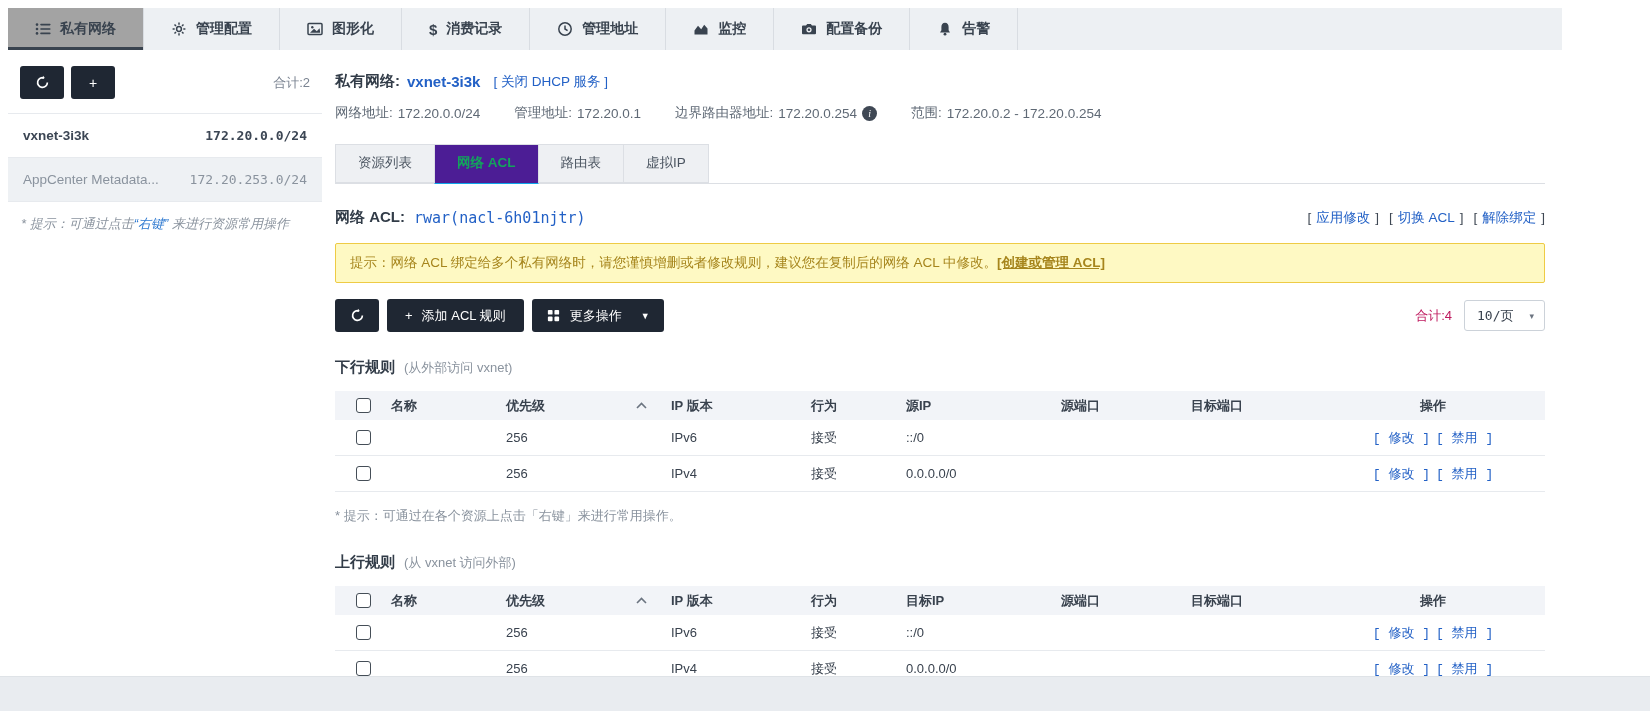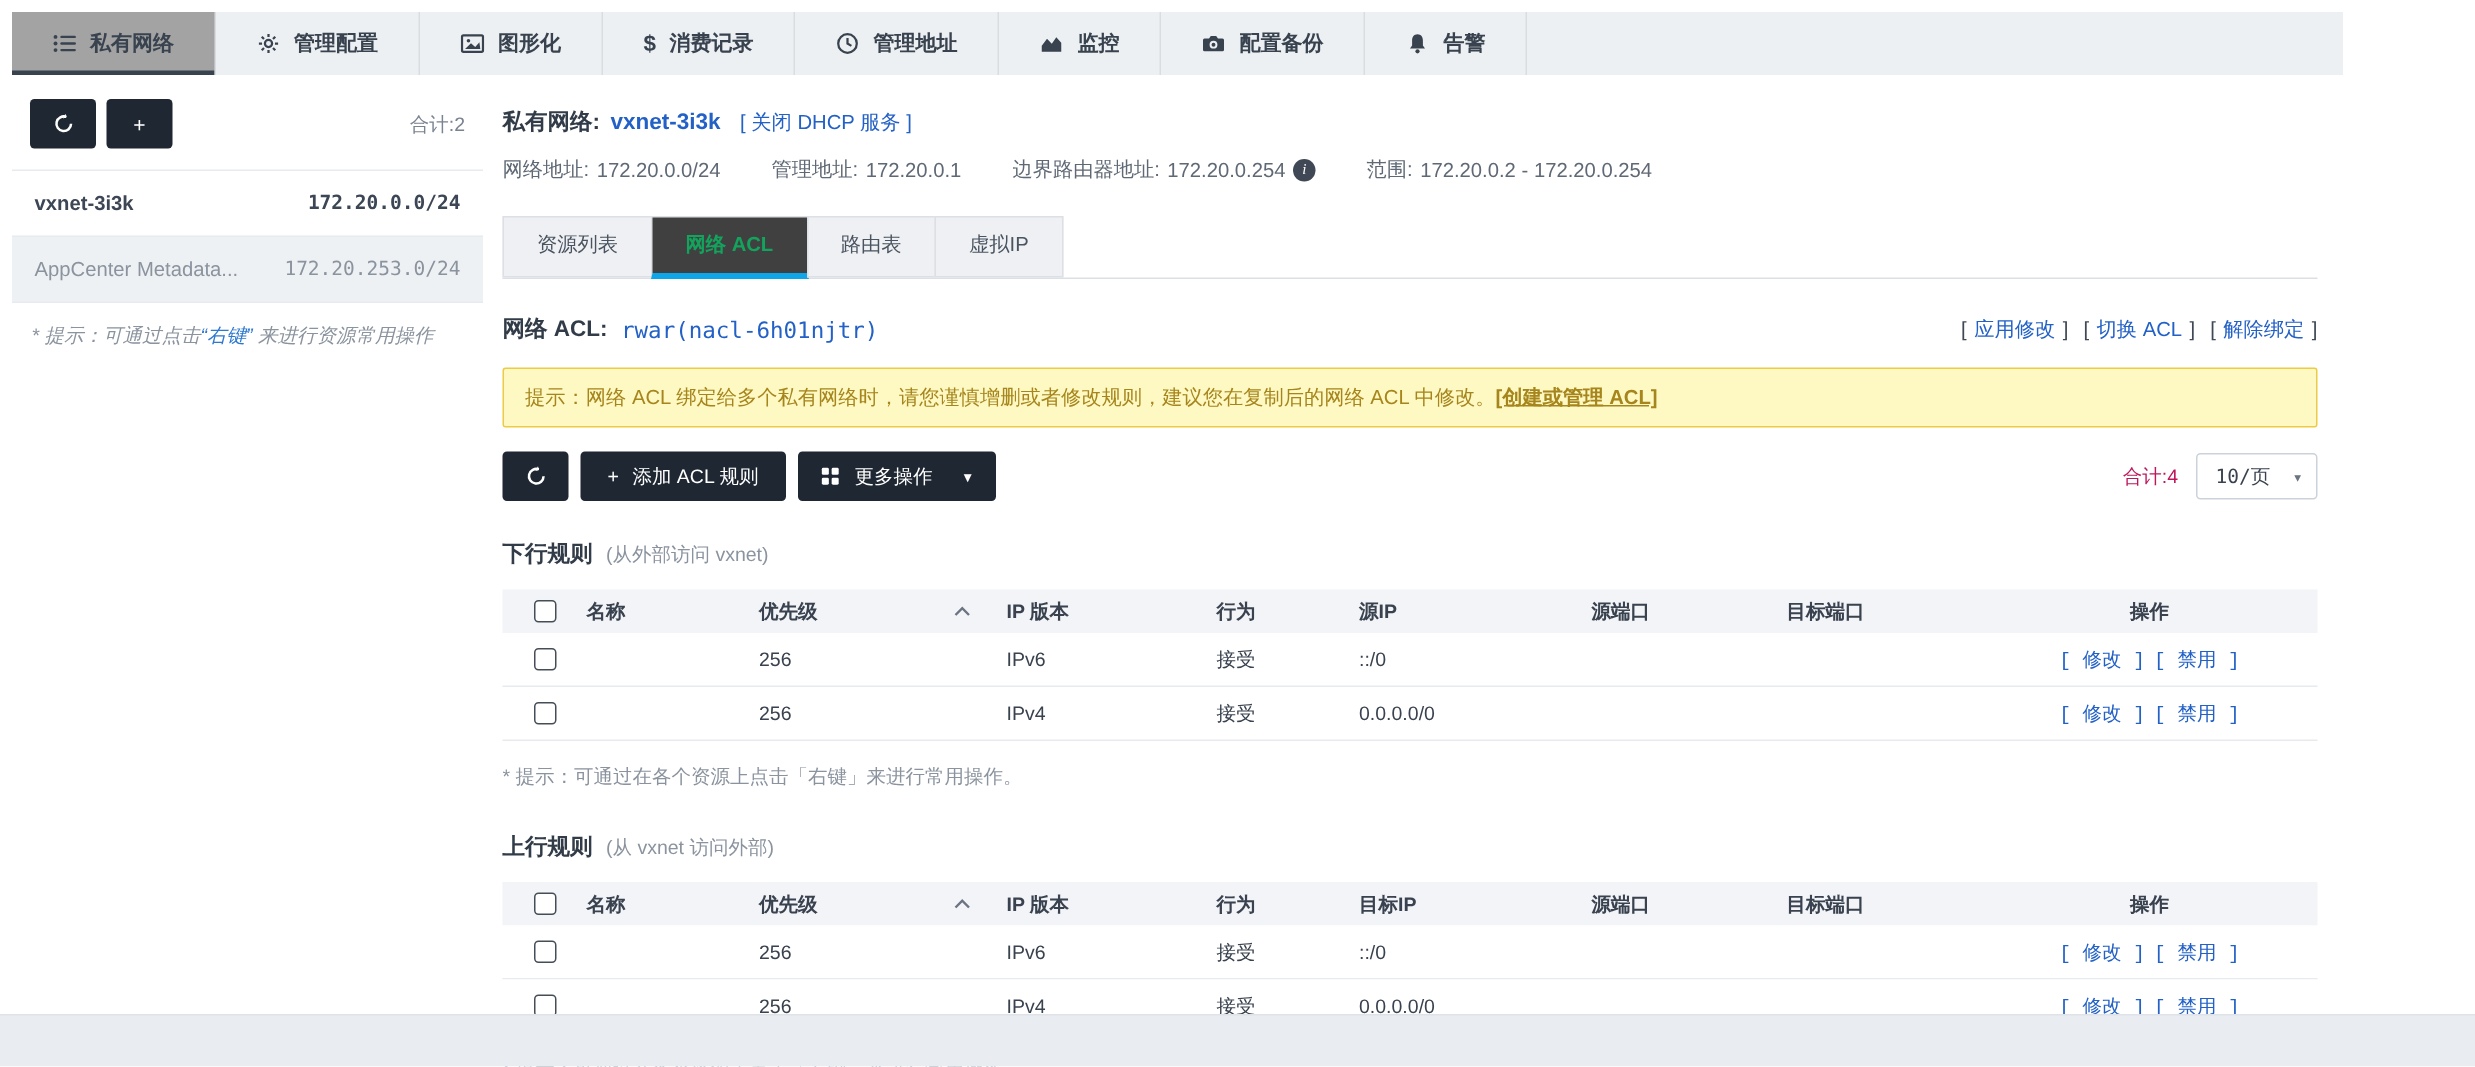--- a/index.html
+++ b/index.html
@@ -44,22 +44,22 @@
   .res-info { margin-top:13px; display:flex; gap:34px; align-items:center; font-size:13.5px; color:#5f6975; }
   .info-item { display:flex; align-items:center; gap:5px; }
   .i-icon { width:15px; height:15px; border-radius:50%; background:#3f4854; color:#fff;
     font-size:10px; font-style:italic; font-family:"Liberation Serif",serif;
     display:inline-flex; align-items:center; justify-content:center; cursor:pointer; }
 
   .vtabs { margin-top:22px; display:flex; border-bottom:1px solid #dcdfe4; }
   .vtab { padding:9px 22px 10px; font-size:13.5px; color:#4a5460; background:#eef0f3;
     border:1px solid #dcdfe4; cursor:pointer; white-space:nowrap; }
   .vtab + .vtab { margin-left:-1px; }
-  .vtab.active { background:#404040; color:#13a35d; font-weight:700;
-    border-bottom:4px solid #0ea5e9; margin-bottom:-1px; }
+  .vtab.active { background:#4c1d95; color:#13a35d; font-weight:700;
+    border-bottom:1px solid #0ea5e9; margin-bottom:-1px; }
 
   .acl-line { margin-top:24px; display:flex; align-items:center; }
   .acl-label { font-size:15px; font-weight:700; color:#323c48; }
   .acl-value { font-size:15px; color:#2361c6; margin-left:9px;
     font-family:"DejaVu Sans Mono","Liberation Mono",monospace; }
   .acl-actions { margin-left:auto; display:flex; gap:10px; font-size:13.5px; }
   .acl-action { cursor:pointer; color:#3f4854; white-space:nowrap; }
   .acl-action .t { color:#2361c6; padding:0 5px; }
 
   .notice { margin-top:16px; border:1px solid #eecb45; background:#fef9c3; border-radius:2px;

